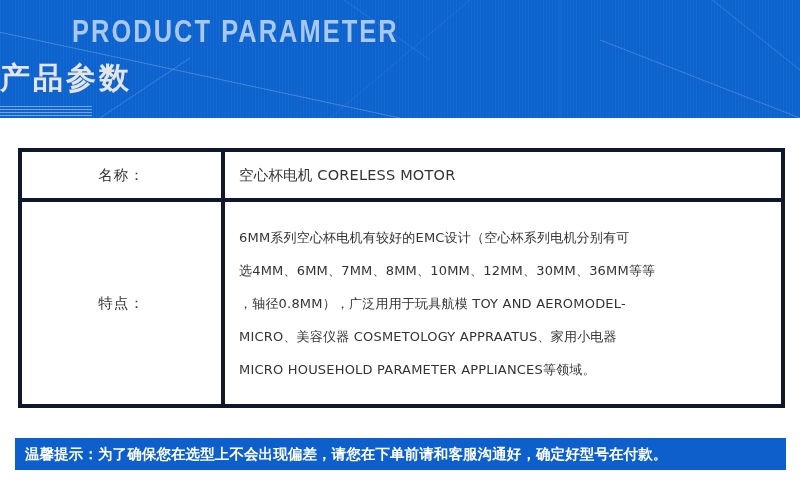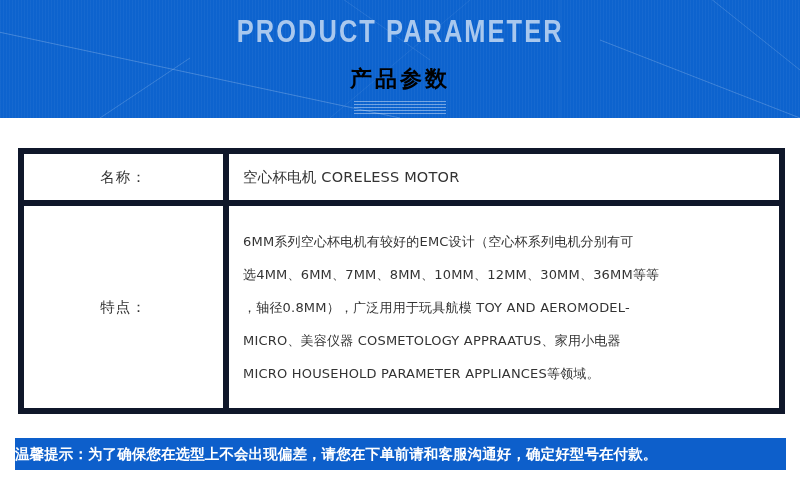--- a/index.html
+++ b/index.html
@@ -37,38 +37,37 @@
   }
   .banner-diag {
     position: absolute;
     inset: 0;
   }
   .banner-inner {
     position: absolute;
     inset: 0;
     display: flex;
     flex-direction: column;
-    align-items: center;
     justify-content: flex-start;
   }
   .banner-title-en {
     margin-top: 14px;
     font-size: 31px;
     letter-spacing: 2.5px;
     color: #a9c8ee;
     font-weight: bold;
     font-family: "Liberation Sans Narrow", "Liberation Sans", sans-serif;
     transform: scaleX(0.82);
     white-space: nowrap;
   }
   .banner-title-cn {
-    margin-top: 14px;
-    font-size: 22px;
+    margin-top: 8px;
+    font-size: 30px;
     letter-spacing: 3px;
-    color: #000000;
+    color: #e5e5e5;
     font-weight: bold;
     font-family: "DejaVu Sans", "Liberation Sans", sans-serif;
     white-space: nowrap;
   }
   .banner-stripes {
     margin-top: 7px;
     width: 92px;
     height: 14px;
     background-image: repeating-linear-gradient(
         180deg,
@@ -81,21 +80,21 @@
   
   .spec-table {
     position: absolute;
     left: 18px;
     top: 148px;
     width: 767px;
     border-collapse: collapse;
     table-layout: fixed;
   }
   .spec-table td {
-    border: 6px solid #0f172a;
+    border: 4px solid #0f172a;
     font-size: 14.5px;
     color: #333333;
     font-family: "DejaVu Sans", "Liberation Sans", sans-serif;
     vertical-align: middle;
   }
   .cell-label {
     width: 197px;
     text-align: center;
     font-size: 15.5px;
     color: #2f2f2f;
@@ -124,20 +123,21 @@
     top: 438px;
     width: 771px;
     height: 32px;
     background: #0d5fcb;
     color: #ffffff;
     font-size: 14.5px;
     font-weight: bold;
     font-family: "DejaVu Sans", "Liberation Sans", sans-serif;
     display: flex;
     align-items: center;
+    padding-left: 10px;
     box-sizing: border-box;
     letter-spacing: 0.1px;
     white-space: nowrap;
   }
 </style>
 </head>
 <body>
 
 <div class="banner">
   <div class="banner-lines"></div>

